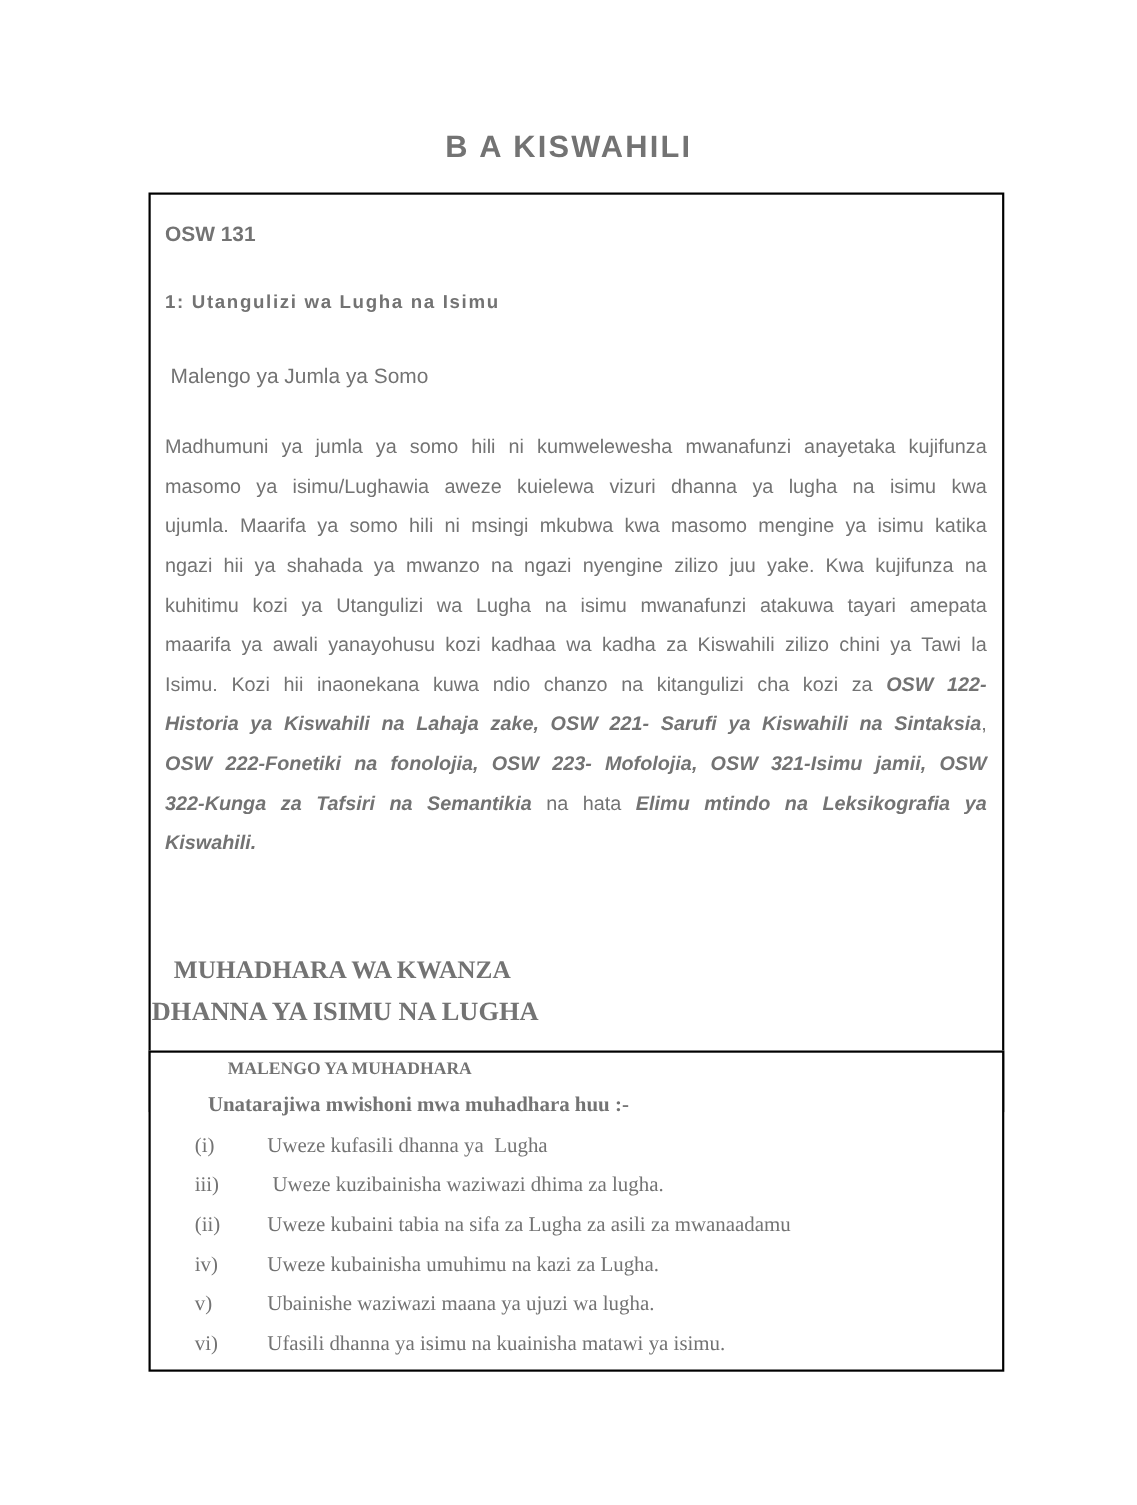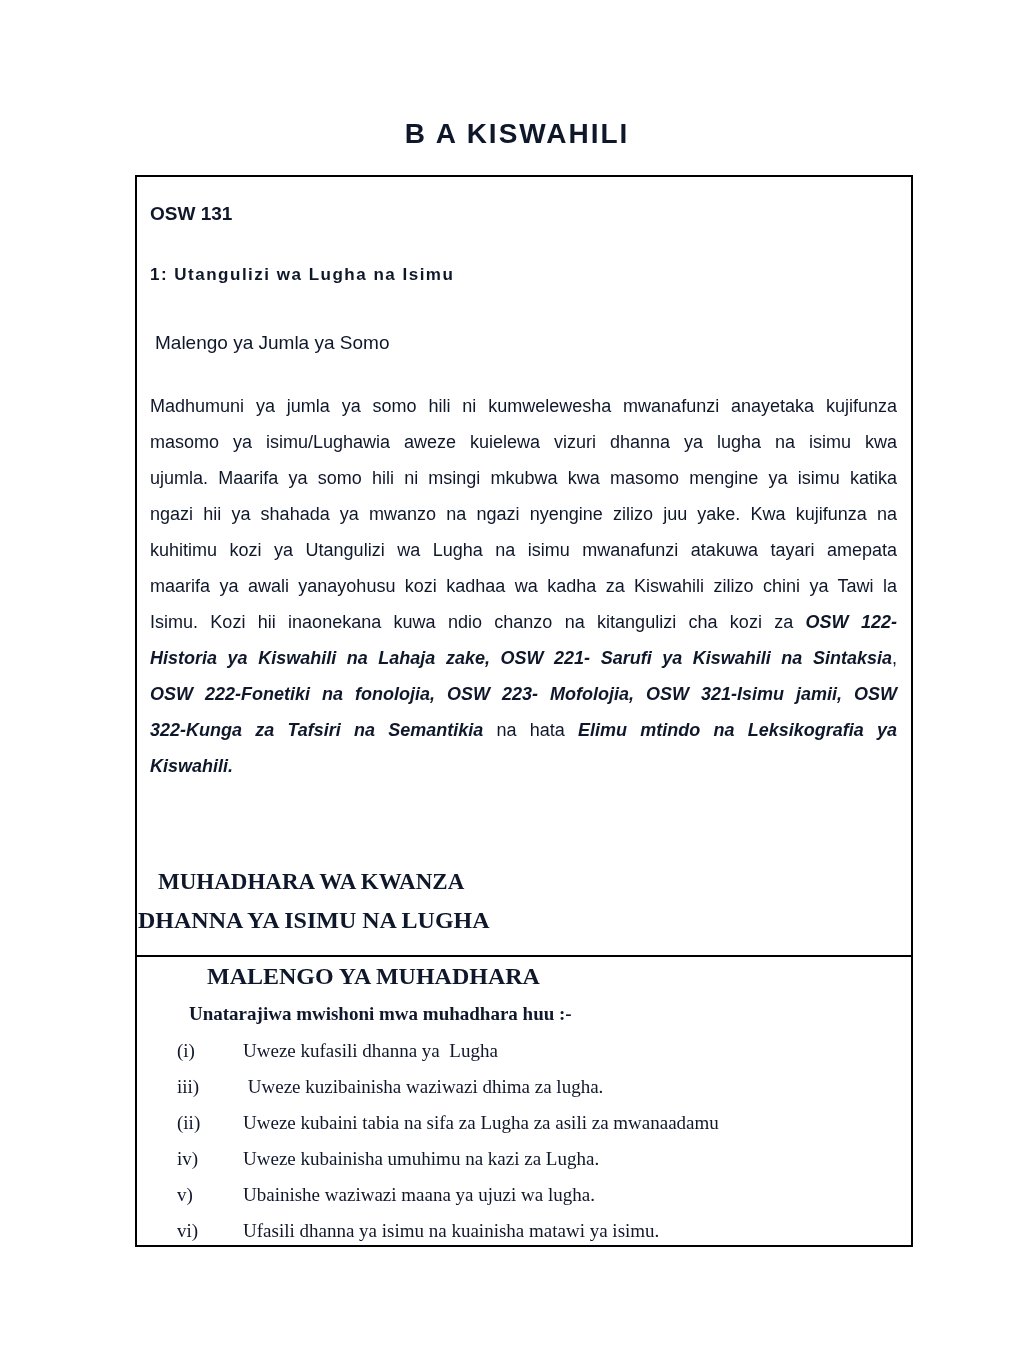--- a/index.html
+++ b/index.html
@@ -5,21 +5,21 @@
   html, body {
     margin: 0;
     padding: 0;
     background: #ffffff;
   }
   .page {
     position: relative;
     width: 1034px;
     height: 1368px;
     background: #ffffff;
-    color: #0f172a;
+    color: #737373;
     font-family: "Liberation Sans", sans-serif;
     overflow: hidden;
   }
   .doc-title {
     position: absolute;
     top: 118px;
     left: 0;
     width: 100%;
     margin: 0;
     text-align: center;
@@ -87,21 +87,21 @@
     font-weight: 700;
   }
   .box-objectives {
     top: 955px;
     height: 292px;
     font-family: "Liberation Serif", serif;
     overflow: hidden;
   }
   .obj-heading {
     margin: 6px 0 0 70px;
-    font-size: 24px;
+    font-size: 16px;
     font-weight: 700;
   }
   .obj-subheading {
     margin: 13px 0 0 52px;
     font-size: 19px;
     font-weight: 700;
   }
   .obj-list {
     margin-top: 15px;
   }

